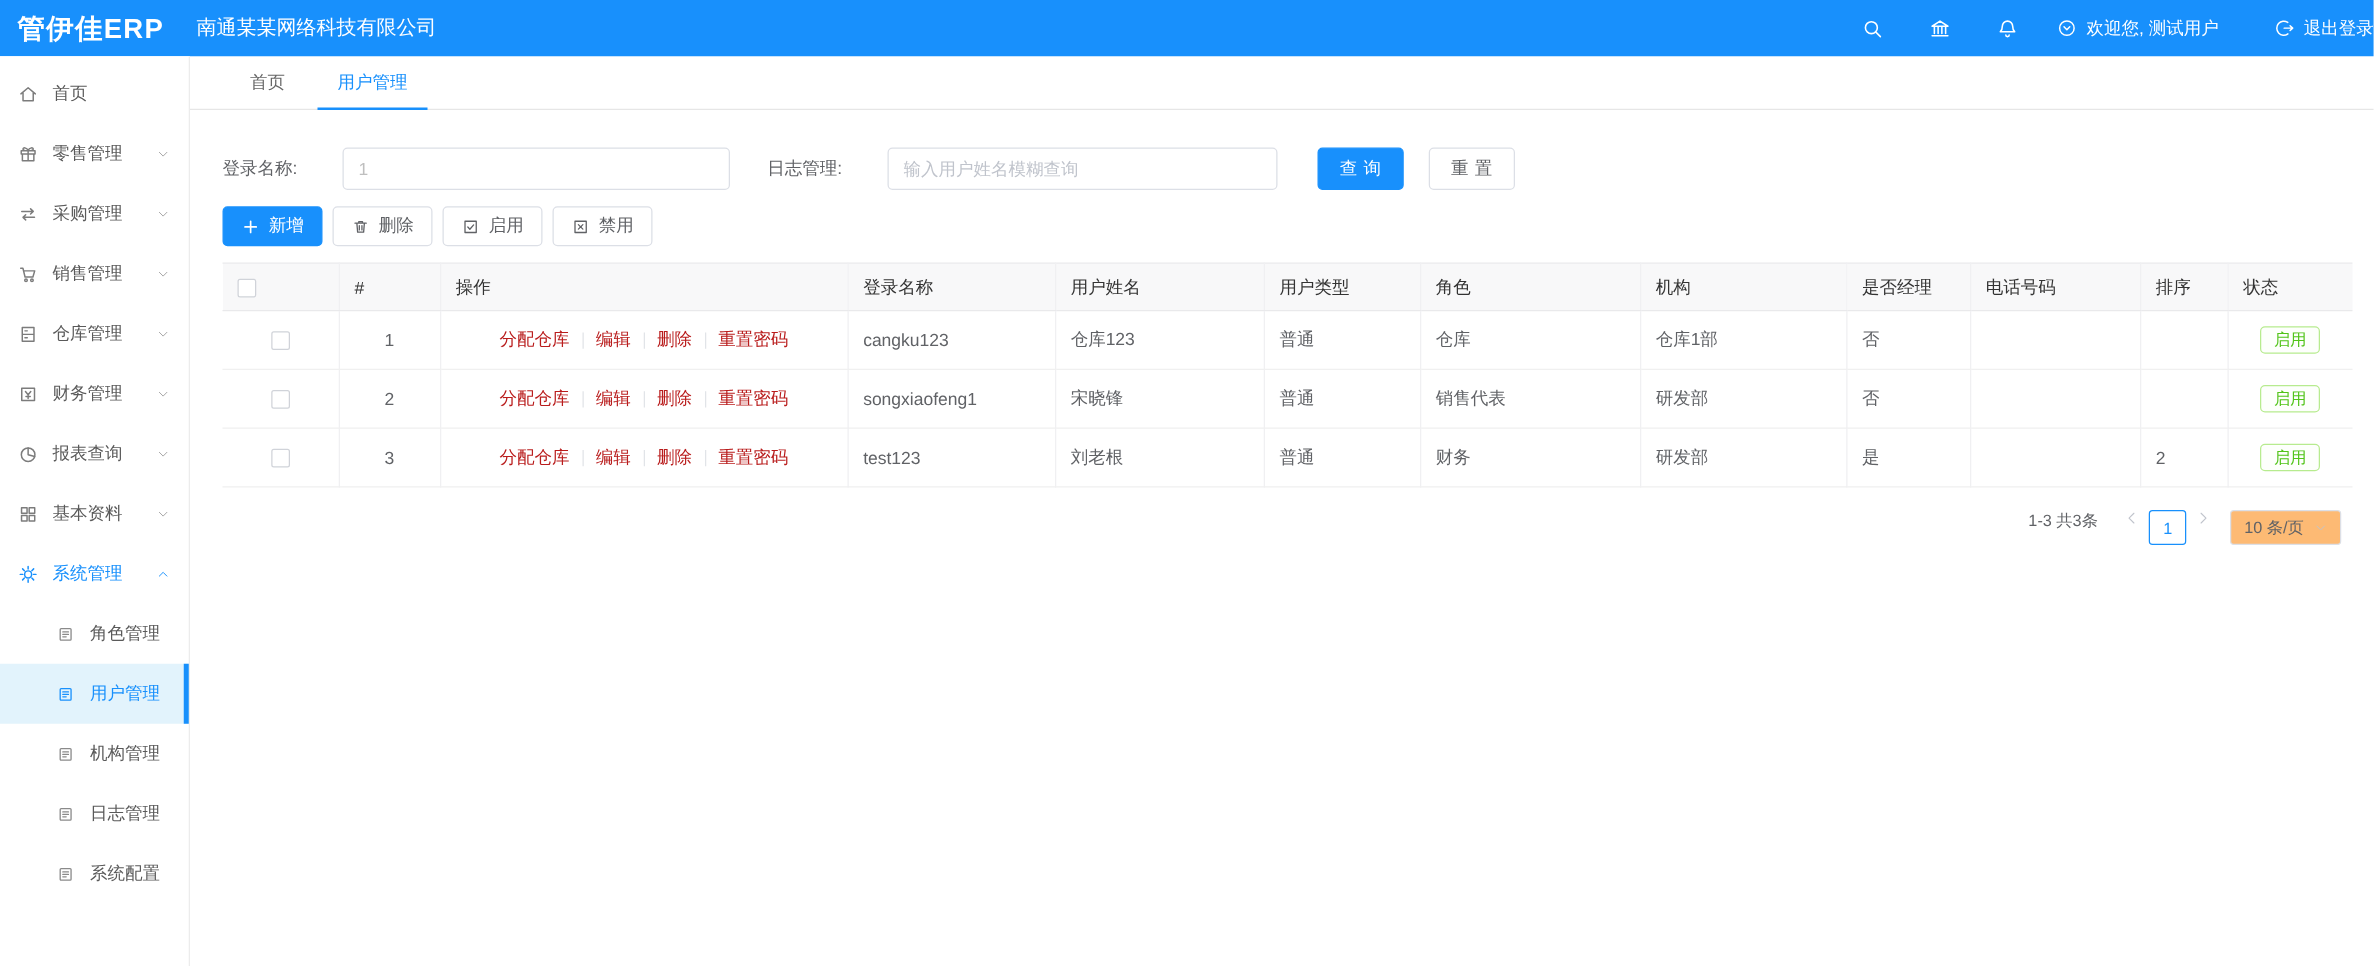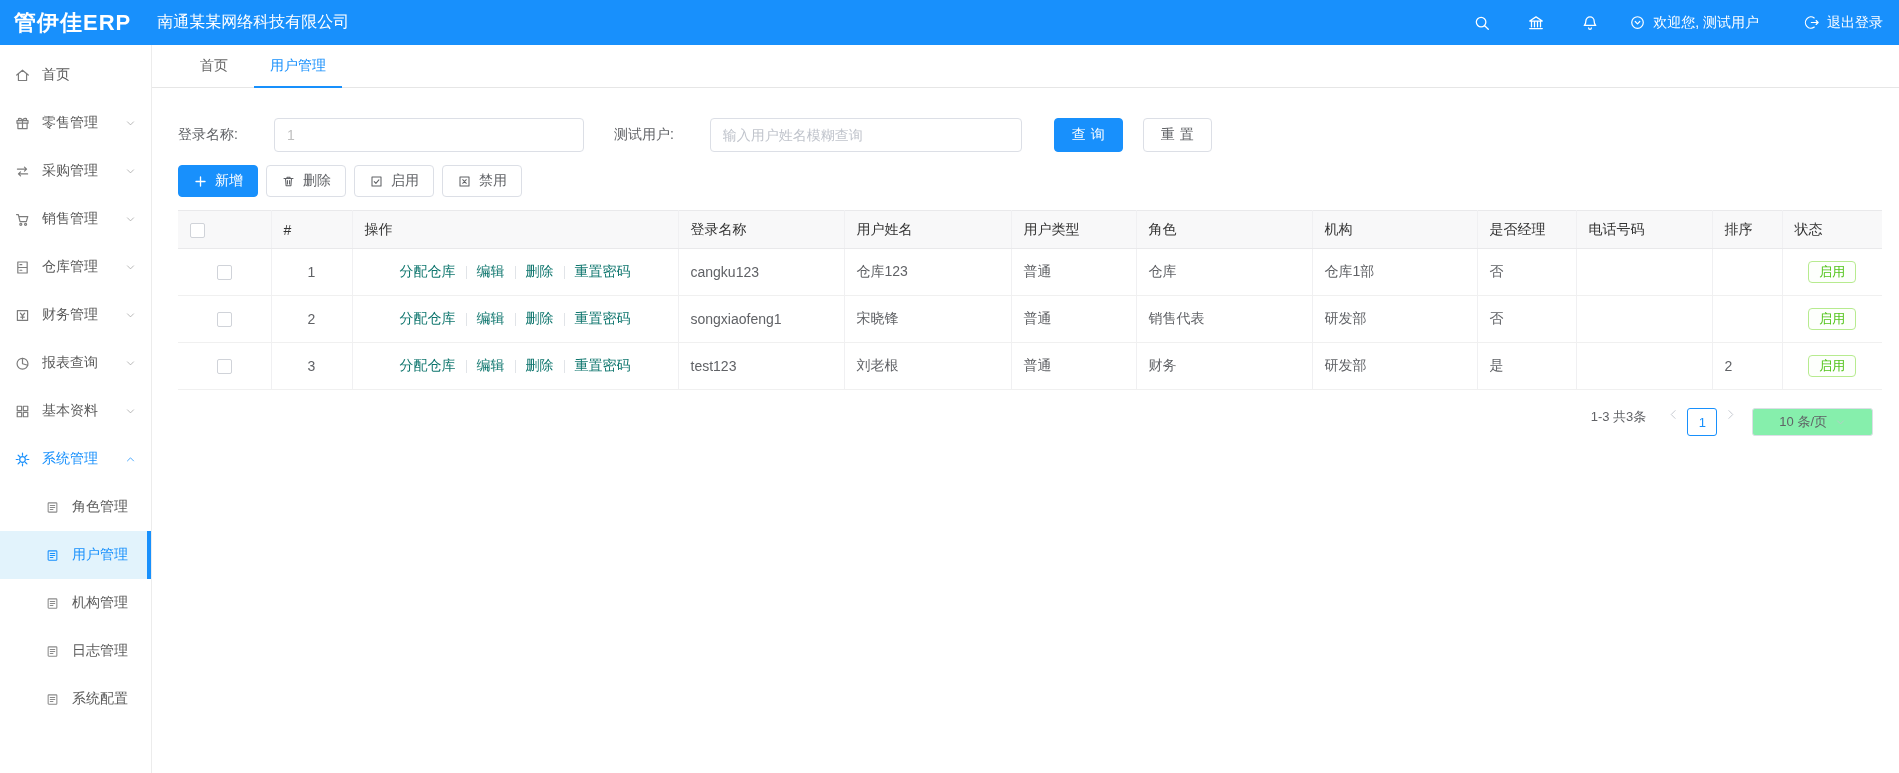--- a/index.html
+++ b/index.html
@@ -3,21 +3,21 @@
 <meta charset="utf-8">
 <style>
   * { margin:0; padding:0; box-sizing:border-box; }
   html,body { width:1899px; height:773px; background:#fff; font-family:"Liberation Sans","DejaVu Sans",sans-serif; font-size:14px; color:#595959; }
   .page { width:1899px; height:773px; overflow:hidden; display:flex; flex-direction:column; }
 
   
   .topbar { height:45px; flex:0 0 45px; background:#1890fc; display:flex; align-items:center; color:#fff; }
   .logo { font-size:22px; font-weight:bold; margin-left:14px; letter-spacing:1px; white-space:nowrap; }
   .company { font-size:16px; margin-left:26px; white-space:nowrap; }
-  .topbar-right { margin-left:auto; display:flex; align-items:center; margin-right:16px; }
+  .topbar-right { margin-left:auto; display:flex; align-items:center; margin-right:0; }
   .tb-icon { width:18px; height:18px; margin-left:36px; cursor:pointer; display:block; }
   .tb-group { display:flex; align-items:center; cursor:pointer; white-space:nowrap; }
   .tb-welcome { margin-left:30px; }
   .tb-logout { margin-left:44px; }
   .tb-group svg { width:17px; height:17px; margin-right:7px; }
   .tb-group span { font-size:14px; }
 
   svg.stroke { fill:none; stroke:currentColor; stroke-width:1.4; stroke-linecap:round; stroke-linejoin:round; }
 
   
@@ -64,30 +64,30 @@
   .toolbar .btn-primary svg { stroke-width:1.8; }
 
   
   table.grid { margin-top:13px; width:1704px; border-collapse:collapse; table-layout:fixed; }
   table.grid th { height:38px; background:#f8f8f9; font-weight:normal; color:#333; font-size:14px; border-top:1px solid #e9e9eb; border-bottom:1px solid #e9e9eb; text-align:left; padding:0 12px; white-space:nowrap; overflow:hidden; }
   table.grid td { height:47px; border-bottom:1px solid #f0f0f0; color:#606266; font-size:14px; padding:0 12px; white-space:nowrap; overflow:hidden; }
   table.grid th:not(:last-child), table.grid td:not(:last-child) { border-right:1px solid #f0f0f2; }
   th.c, td.c { text-align:center; padding:0 4px; }
   .cb { width:15px; height:15px; border:1px solid #d0d3d9; border-radius:2px; background:#fff; display:inline-block; vertical-align:middle; cursor:pointer; }
   .ops { display:flex; align-items:center; justify-content:center; }
-  a.op { color:#0f766e; text-decoration:none; cursor:pointer; }
+  a.op { color:#b91c1c; text-decoration:none; cursor:pointer; }
   .sep { width:1px; height:13px; background:#e1e4e8; margin:0 10px; display:inline-block; }
   .badge-on { display:inline-block; padding:3px 10px 4px; border:1px solid #b7eb8f; border-radius:4px; color:#52c41a; font-size:13px; background:#fdfffc; line-height:1; }
 
   
   .pagination { display:flex; justify-content:flex-end; margin-top:18px; color:#606266; font-size:13px; padding-right:8px; }
   .pg-summary { margin-right:14px; }
   .pg-arrow { width:13px; height:13px; color:#c0c4cc; margin:0 7px; cursor:pointer; }
   .pg-num { min-width:30px; height:28px; border:1px solid #1890fc; border-radius:3px; color:#1890fc; display:flex; align-items:center; justify-content:center; cursor:pointer; background:#fff; }
-  .pg-size { height:28px; border:1px solid #dcdfe6; border-radius:3px; display:flex; align-items:center; padding:0 26px; margin-left:8px; cursor:pointer; color:#606266; background:#86efac; }
+  .pg-size { height:28px; border:1px solid #dcdfe6; border-radius:3px; display:flex; align-items:center; padding:0 10px; margin-left:8px; cursor:pointer; color:#606266; background:#fdba74; }
   .pg-size svg { width:11px; height:11px; color:#c0c4cc; margin-left:8px; }
 </style>
 </head>
 <body>
 
 <div class="page">
 
   <div class="topbar">
     <div class="logo">管伊佳ERP</div>
     <div class="company">南通某某网络科技有限公司</div>
@@ -250,21 +250,21 @@
       <div class="tabbar">
         <div class="tab">首页</div>
         <div class="tab active">用户管理</div>
       </div>
 
       <div class="content">
 
         <div class="search-row">
           <span class="f-label">登录名称:</span>
           <input id="login-input" class="txt-input" type="text" value="1" style="">
-          <span id="uname-label" class="f-label">测试用户:</span>
+          <span id="uname-label" class="f-label">日志管理:</span>
           <input id="uname-input" class="txt-input" type="text" placeholder="输入用户姓名模糊查询" style="">
           <button id="query-btn" class="btn btn-primary">查询</button>
           <button id="reset-btn" class="btn">重置</button>
         </div>
 
         <div class="toolbar">
           <button class="btn btn-primary">
             <svg class="stroke" viewBox="0 0 20 20">
                 <path d="M10 4 v12 M4 10 h12"></path>
               </svg>

